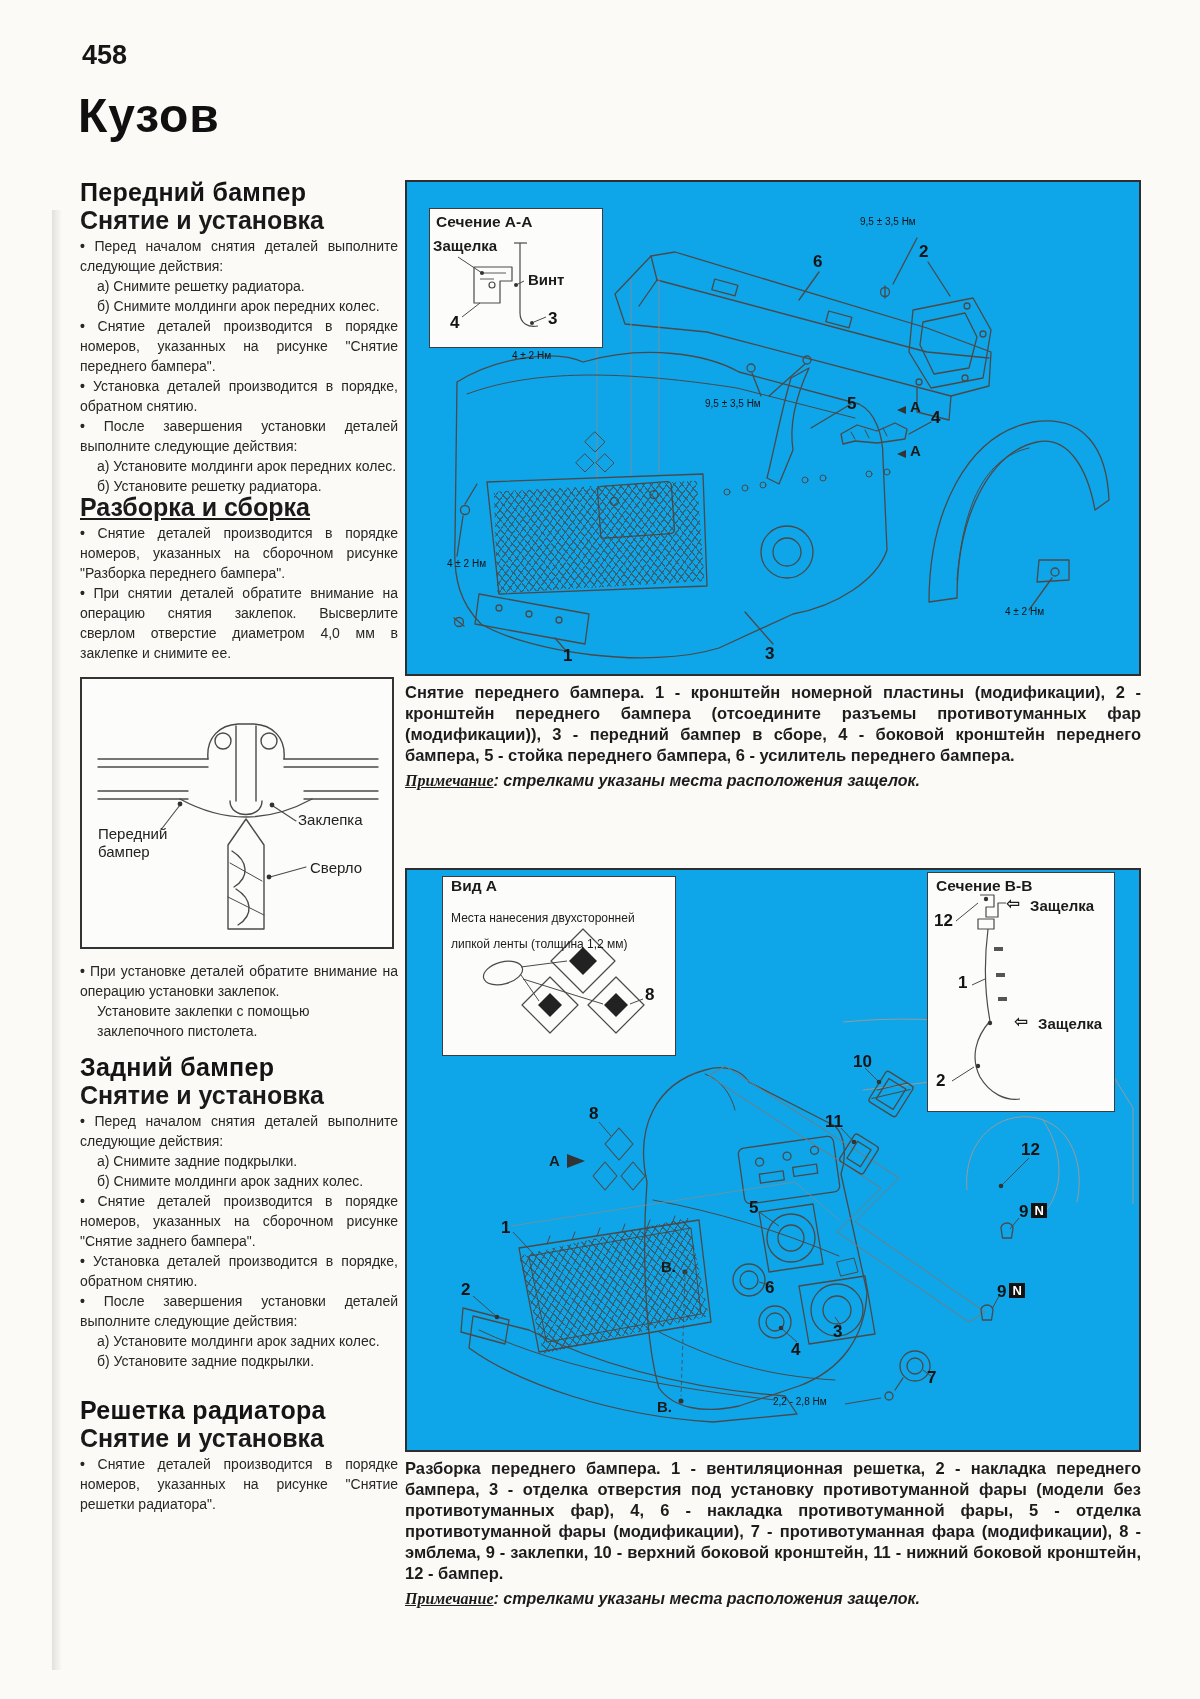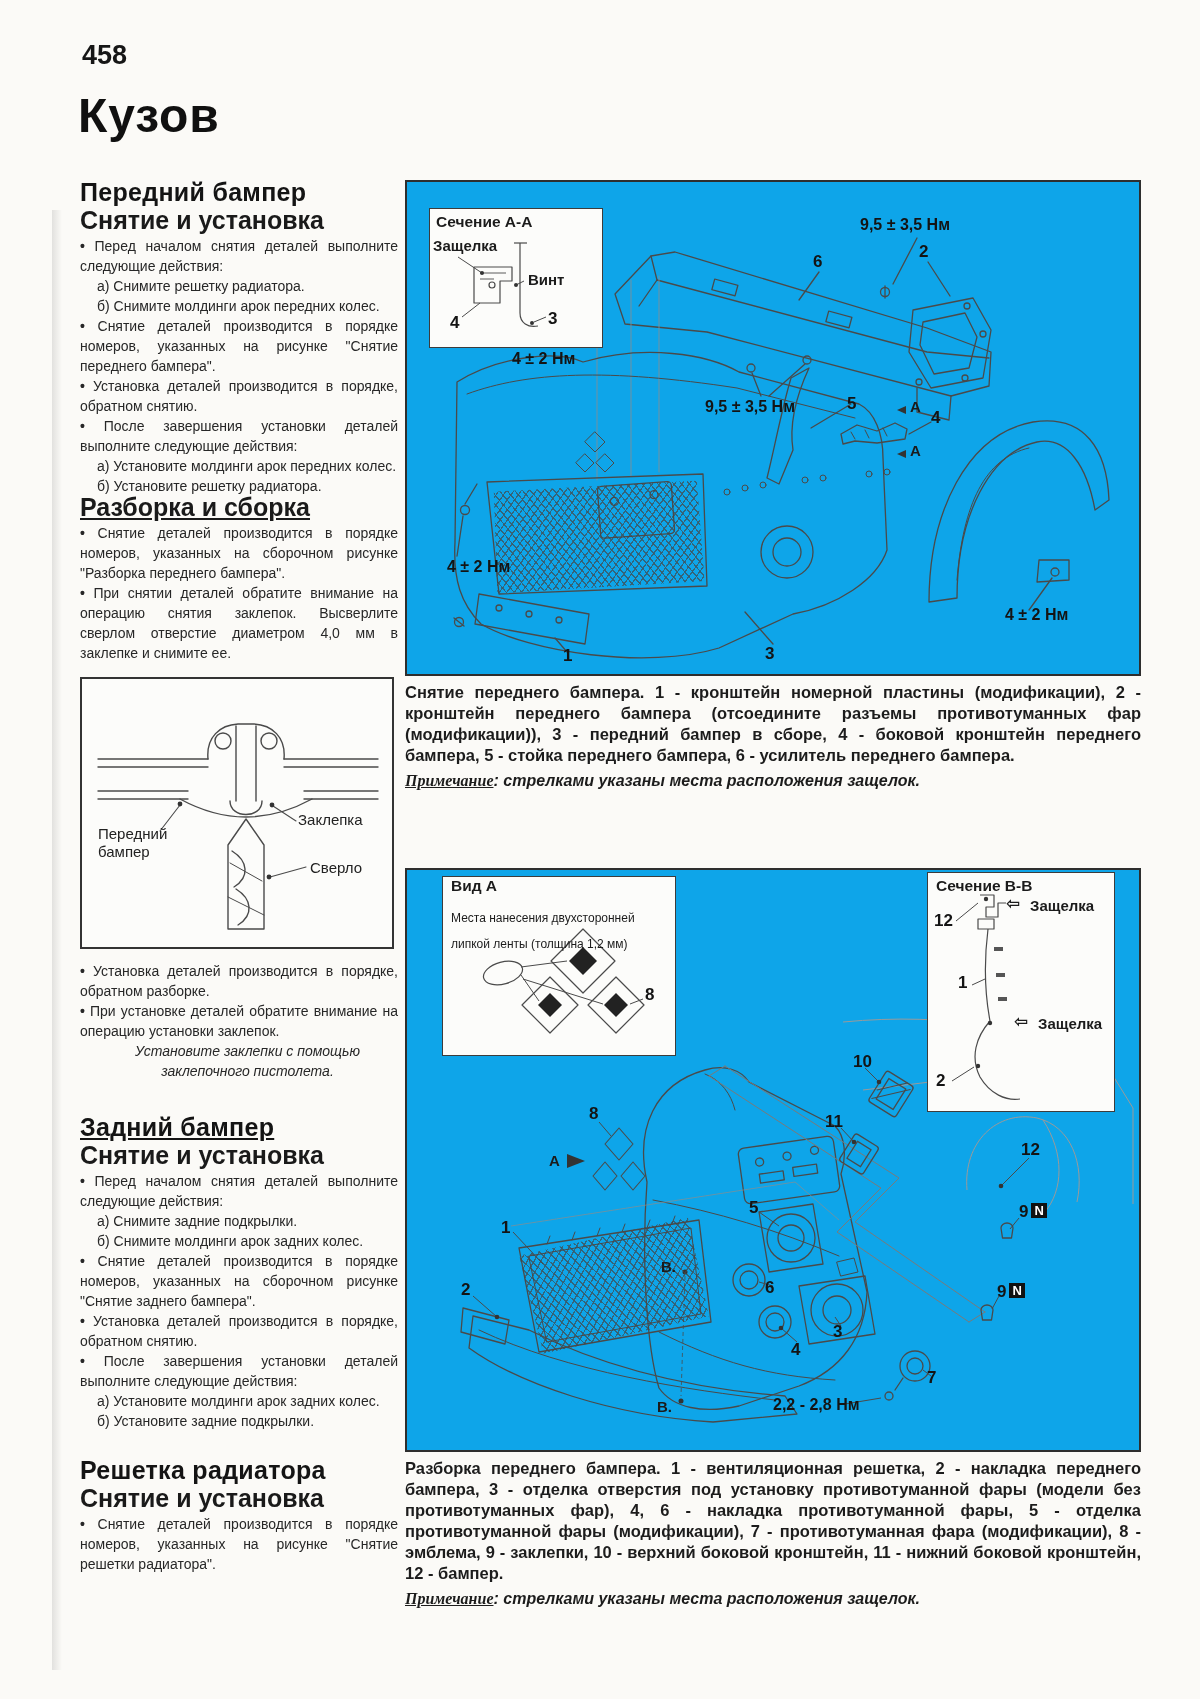--- a/index.html
+++ b/index.html
@@ -15,36 +15,36 @@
   .pagenum{position:absolute;left:82px;top:40px;font-size:27px;font-weight:bold;color:#161616;}
   h1.title{position:absolute;left:78px;top:88px;margin:0;font-size:48px;font-weight:bold;color:#101010;letter-spacing:1px;}
 
   
   .leftcol{position:absolute;left:80px;top:163px;width:318px;}
   .leftcol h2{font-size:25px;line-height:27px;margin:16px 0 3px;color:#141414;letter-spacing:.3px;}
   .leftcol h3{font-size:25px;line-height:22px;margin:2px 0 5px;color:#1a1a1a;}
   .leftcol p{margin:0;font-size:14px;line-height:20px;text-align:justify;color:#272727;}
   .leftcol p.b::before{content:"•  ";font-weight:bold;}
   .leftcol p.s{text-indent:17px;}
-  .leftcol p.ind{padding-left:17px;text-align:center;font-style:italic;}
+  .leftcol p.ind{padding-left:17px;text-align:left;}
 
   
   .drillfig{position:relative;margin:14px 0 12px;width:310px;height:268px;border:2px solid #333;background:#fcfcfa;}
   .drillfig svg{position:absolute;left:0;top:0;}
   .flabel{position:absolute;font-size:15px;line-height:18px;color:#222;}
 
   
   .fig{position:absolute;border:2px solid #2e2e2e;background:#0ea5e9;}
   .fig > svg{position:absolute;left:0;top:0;}
   .inset{position:absolute;border:1.5px solid #3c3c3c;background:#fcfcfa;}
   .inset svg{position:absolute;left:0;top:0;}
   .it{position:absolute;font-weight:bold;font-size:15.5px;white-space:nowrap;color:#1b1b1b;}
   .w{position:absolute;font-weight:bold;font-size:15px;white-space:nowrap;color:#1b1b1b;}
   .n{position:absolute;font-weight:bold;font-size:17px;color:#141414;}
-  .t{position:absolute;font-weight:bold;font-size:16px;white-space:nowrap;color:#141414;}
+  .t{position:absolute;font-weight:normal;font-size:10px;white-space:nowrap;color:#141414;}
   .viewtext{position:absolute;font-weight:normal;font-size:12px;line-height:26px;color:#1b1b1b;}
   .arrow{position:absolute;font-size:17px;font-weight:bold;color:#1b1b1b;font-family:"DejaVu Sans", sans-serif;}
   .badge{display:inline-block;background:#111;color:#fff;font-weight:bold;font-size:13px;line-height:15px;padding:0 3px;margin-left:3px;transform:translateY(-2px);}
 
   .mesh{position:absolute;opacity:.8;pointer-events:none;
     background:
       repeating-linear-gradient(52deg, rgba(70,70,70,.85) 0 1.2px, transparent 1.2px 6px),
       repeating-linear-gradient(-52deg, rgba(70,70,70,.85) 0 1.2px, transparent 1.2px 6px);}
   .mesh1{left:82px;top:302px;width:214px;height:106px;transform:rotate(-2deg);
     clip-path:polygon(3% 4%, 98% 0, 100% 95%, 3% 100%);}
@@ -101,25 +101,24 @@
             <circle cx="190" cy="126" r="2.4" fill="#333" stroke="none"></circle>
           <path d="M224,188 L188,198" stroke-width="1.1"></path>
             <circle cx="187" cy="198" r="2.4" fill="#333" stroke="none"></circle>
         </g>
       </svg>
       <span class="flabel" style="left:16px;top:146px;width:104px;">Передний бампер</span>
       <span class="flabel" style="left:216px;top:132px;">Заклепка</span>
       <span class="flabel" style="left:228px;top:180px;">Сверло</span>
     </div>
 
-    <p class="b">Установка деталей производится в порядке, обратном разборке.</p>
     <p class="b">При установке деталей обратите внимание на операцию установки заклепок.</p>
     <p class="ind">Установите заклепки с помощью заклепочного пистолета.</p>
 
-    <h2 style="margin-top:33px;text-decoration:underline;">Задний бампер</h2>
+    <h2 style="margin-top:13px;">Задний бампер</h2>
     <h3>Снятие и установка</h3>
     <p class="b">Перед началом снятия деталей выполните следующие действия:</p>
     <p class="s">а) Снимите задние подкрылки.</p>
     <p class="s">б) Снимите молдинги арок задних колес.</p>
     <p class="b">Снятие деталей производится в порядке номеров, указанных на сборочном рисунке "Снятие заднего бампера".</p>
     <p class="b">Установка деталей производится в порядке, обратном снятию.</p>
     <p class="b">После завершения установки деталей выполните следующие действия:</p>
     <p class="s">а) Установите молдинги арок задних колес.</p>
     <p class="s">б) Установите задние подкрылки.</p>
 

